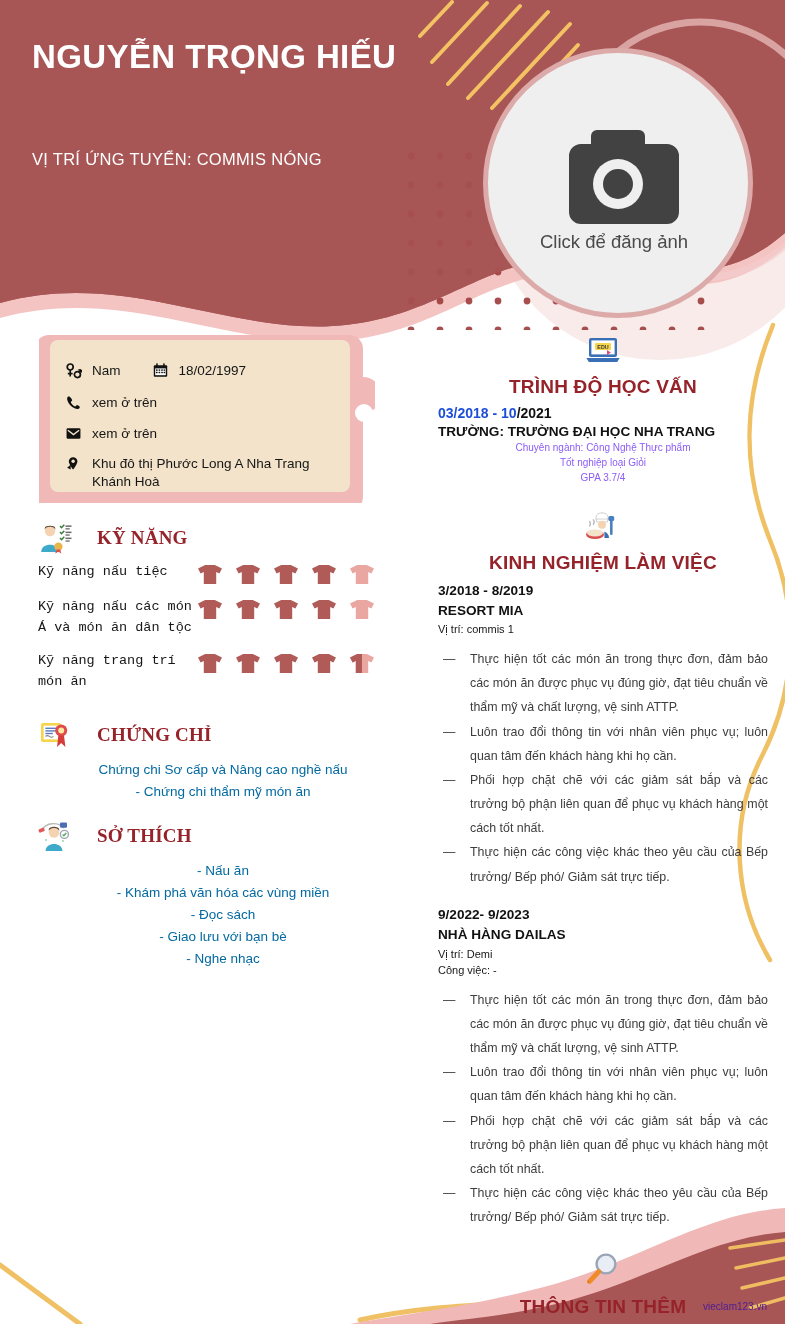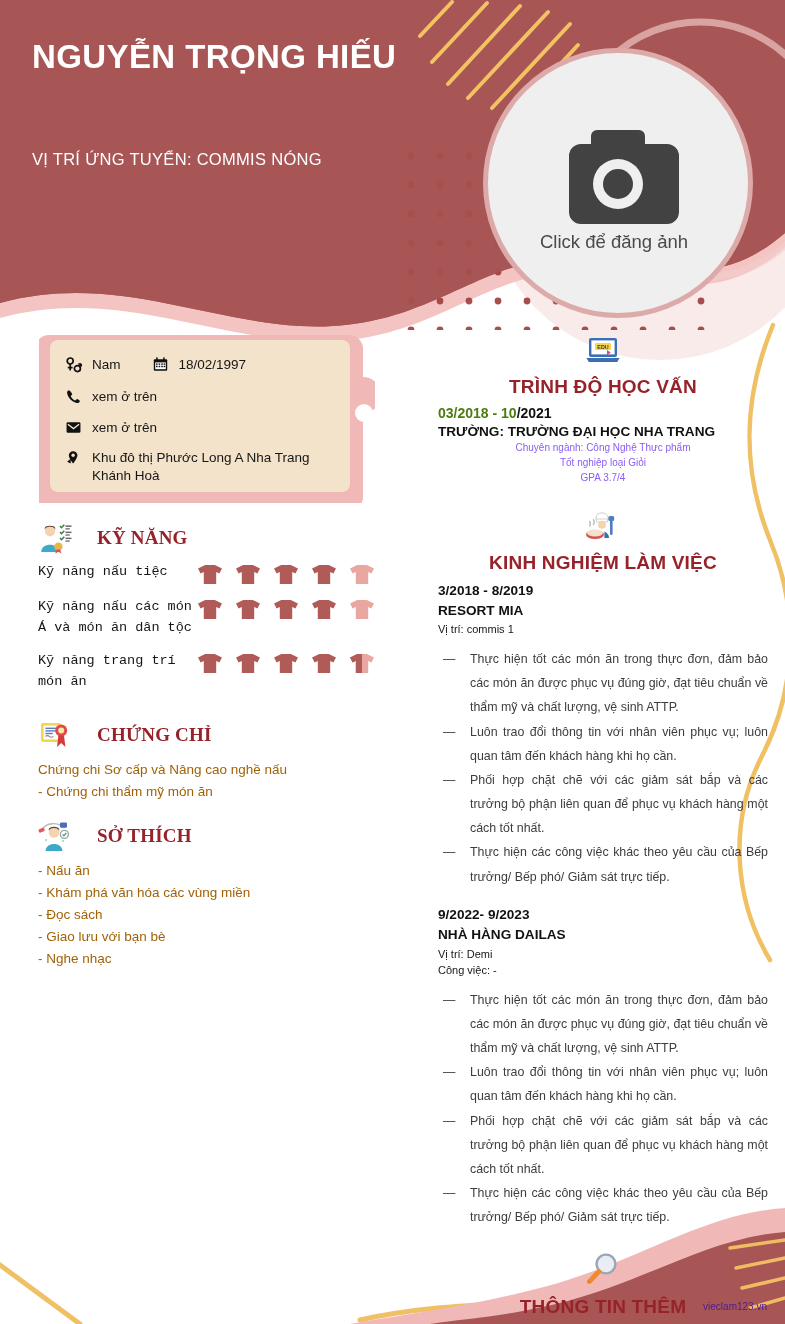--- a/index.html
+++ b/index.html
@@ -71,21 +71,21 @@
   .contact-card-zone { position: relative; margin-left: 42px; width: 330px; height: 168px; }
   .tag-shape {
     position: absolute; left: -3px; top: -3px;
     width: 336px; height: 174px;
   }
   .contact-inner {
     position: absolute; left: 8px; top: 8px;
     width: 300px; height: 152px;
     background: #f2e3ca;
     border-radius: 8px;
-    padding: 16px 14px 0 16px;
+    padding: 22px 14px 0 16px;
   }
   .contact-row { display: flex; align-items: flex-start; margin-bottom: 11px; }
   .c-ico { width: 26px; flex: 0 0 26px; color: #1a1a1a; font-size: 14px; line-height: 18px; padding-top: 1px; }
   .c-txt { font-size: 13.5px; color: #161616; line-height: 18px; }
   .contact-row.split { justify-content: flex-start; }
   .c-col2 { display: flex; align-items: flex-start; margin-left: 32px; }
 
   
   .sec { margin-left: 38px; width: 370px; }
   .sec-head { display: flex; align-items: center; gap: 25px; margin-bottom: 8px; font-family: Liberation Serif, serif; }
@@ -98,31 +98,31 @@
   }
   .sec-icon { width: 34px; height: 32px; flex: 0 0 34px; position: relative; }
 
   
   .skill-row { display: flex; align-items: flex-start; margin-bottom: 12px; }
   .skill-label { width: 160px; flex: 0 0 160px; font-size: 13.5px; color: #161616; line-height: 1.55; font-family: Liberation Mono, monospace; }
   .shirts { display: flex; gap: 14px; padding-top: 2px; }
   .shirt { width: 24px; height: 21px; flex: 0 0 24px; }
 
   
-  .body-line { font-size: 13.5px; color: #a16207; line-height: 1.62; }
+  .body-line { font-size: 13.5px; color: #0369a1; line-height: 1.62; text-align: center; }
 
   
   .right-col { position: absolute; left: 438px; top: 332px; width: 330px; z-index: 8; }
   .r-sec { margin-bottom: 4px; }
   .r-head { display: flex; align-items: center; gap: 8px; margin-bottom: 7px; flex-direction: column; }
   .r-title { color: #96232a; font-size: 19px; font-weight: bold; letter-spacing: 0.2px; white-space: nowrap; }
   .r-icon { width: 36px; height: 34px; flex: 0 0 36px; position: relative; }
 
   .edu-date { font-size: 14px; font-weight: bold; color: #111; margin-bottom: 1px; }
-  .edu-date .blue { color: #4d7c0f; }
+  .edu-date .blue { color: #1d4ed8; }
   .r-bold { font-size: 13.6px; font-weight: bold; color: #111; line-height: 1.42; }
   .r-norm { font-size: 10px; color: #8b5cf6; line-height: 1.48; text-align: center; }
 
   .job { margin-top: 2px; }
   .job-date { font-size: 13.6px; font-weight: bold; color: #111; line-height: 1.5; }
   .job-company { font-size: 13.6px; font-weight: bold; color: #111; line-height: 1.5; }
   .job-role { font-size: 11px; color: #161616; line-height: 1.5; }
 
   ul.duties { list-style: none; margin: 9px 0 0 0; padding: 0; }
   ul.duties li {

